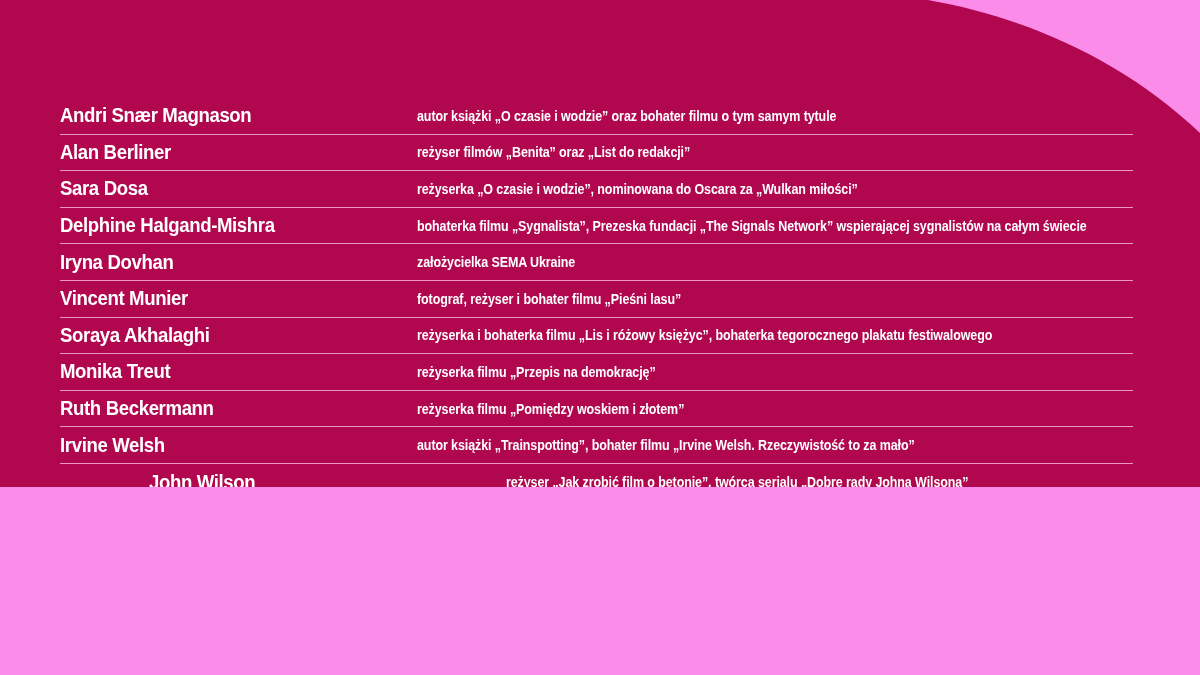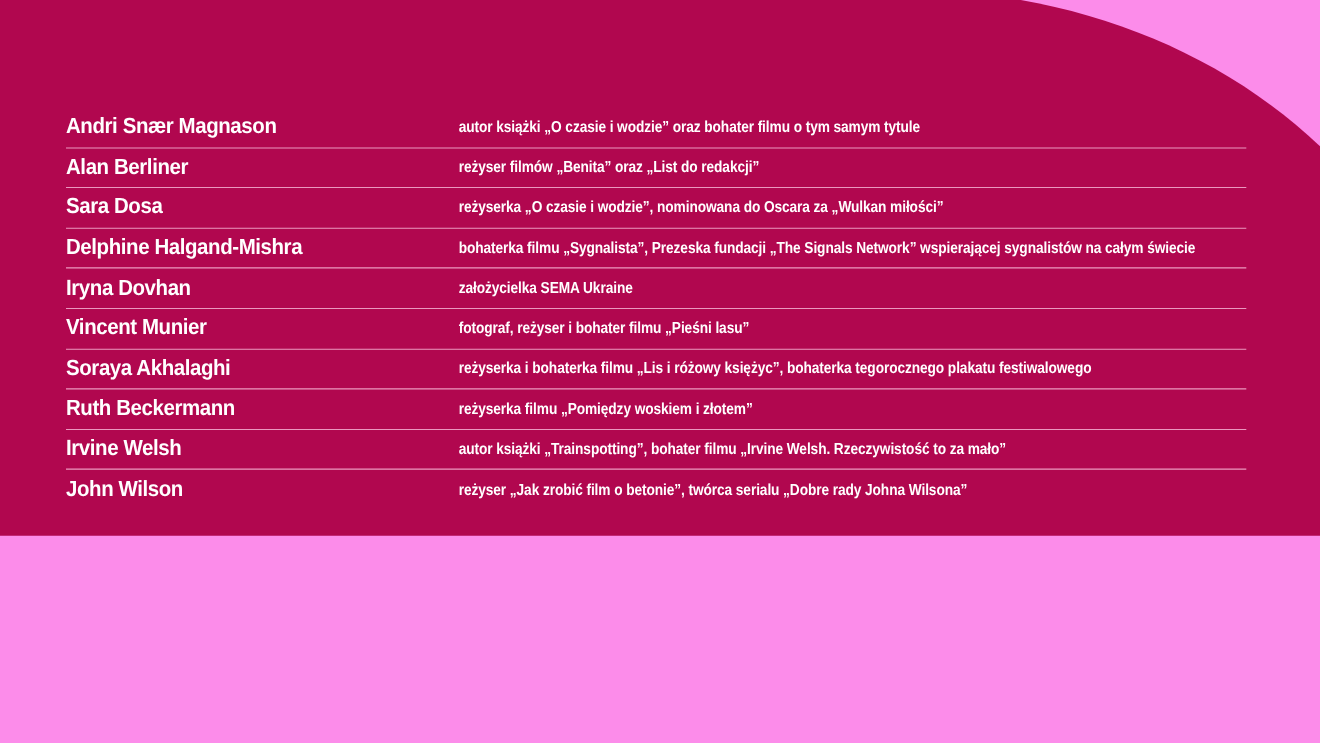--- a/index.html
+++ b/index.html
@@ -27,21 +27,21 @@
     left: 60px;
     top: 98px;
     width: 1073px;
   }
   .guest-row {
     display: flex;
     align-items: center;
     height: 36.6px;
     border-bottom: 1px solid rgba(255, 201, 228, 0.75);
   }
-  .guest-row:last-child { border-bottom: none; }
+  .guest-row:last-child { border-bottom: none; justify-content: center; }
   .guest-name {
     width: 357px;
     flex: 0 0 357px;
     color: #ffffff;
     font-size: 20px;
     font-weight: bold;
     letter-spacing: -0.4px;
     transform: scaleX(0.93);
     transform-origin: left center;
     white-space: nowrap;
@@ -150,20 +150,24 @@
       <div class="guest-desc">fotograf, reżyser i bohater filmu „Pieśni lasu”</div>
     </div>
 
     <div class="guest-row">
       <div class="guest-name">Soraya Akhalaghi</div>
       <div class="guest-desc">reżyserka i bohaterka filmu „Lis i różowy księżyc”, bohaterka tegorocznego plakatu festiwalowego</div>
     </div>
 
 
 
+    <div class="guest-row">
+      <div class="guest-name">Monika Treut</div>
+      <div class="guest-desc">reżyserka filmu „Przepis na demokrację”</div>
+    </div>
 
     <div class="guest-row">
       <div class="guest-name">Ruth Beckermann</div>
       <div class="guest-desc">reżyserka filmu „Pomiędzy woskiem i złotem”</div>
     </div>
 
     <div class="guest-row">
       <div class="guest-name">Irvine Welsh</div>
       <div class="guest-desc">autor książki „Trainspotting”, bohater filmu „Irvine Welsh. Rzeczywistość to za mało”</div>
     </div>

